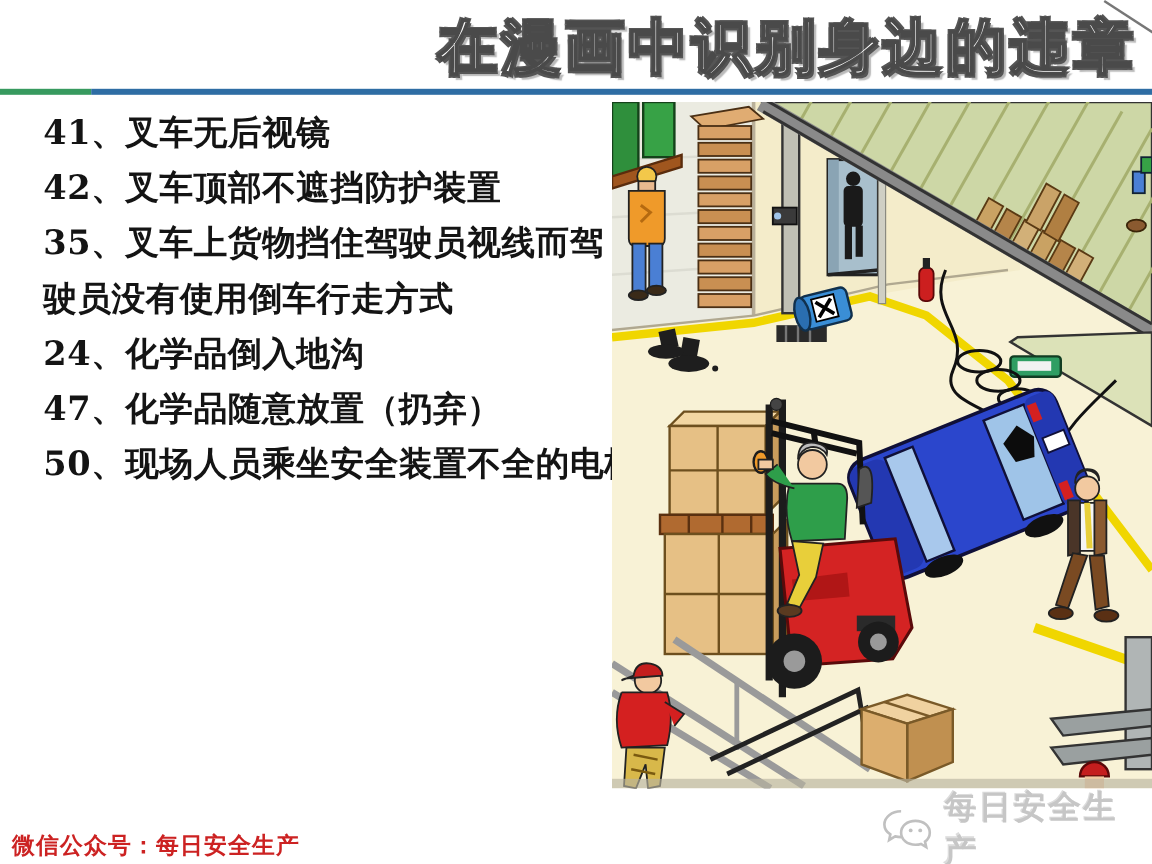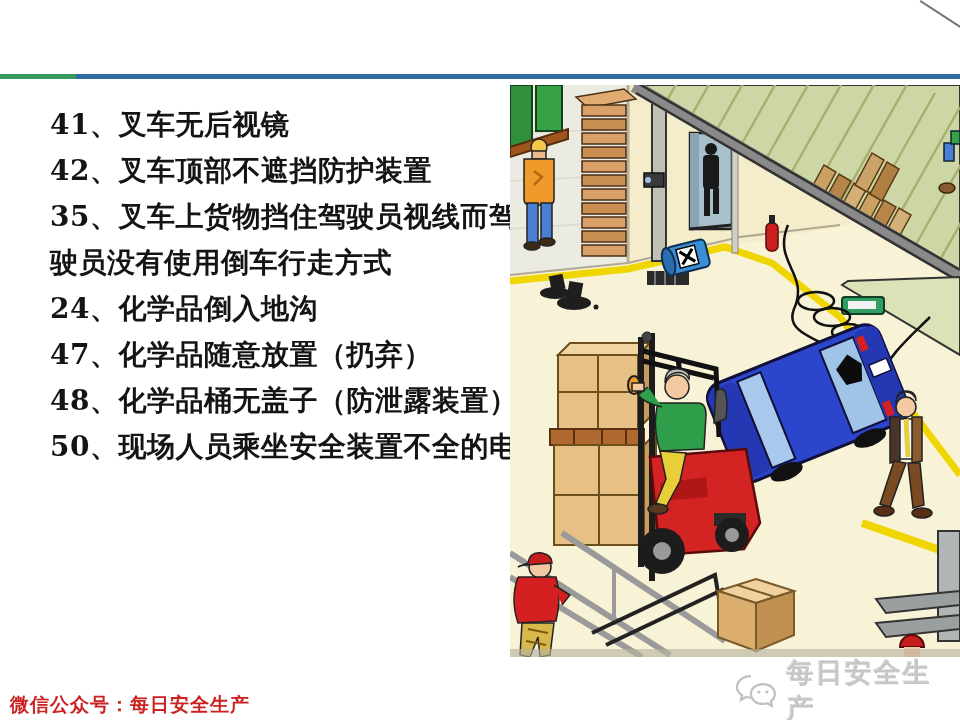--- a/index.html
+++ b/index.html
@@ -15,21 +15,21 @@
                      4px 4px 1px #b9b9b9;}
   .corner-line{position:absolute;top:14px;right:-8px;width:52px;height:0;
                border-top:2px solid #777;transform:rotate(33deg);}
 
   
   .divider{position:absolute;top:74px;left:0;width:960px;height:5px;display:flex;}
   .divider .seg-green{width:76px;height:5px;}
   .divider .seg-blue{flex:1;height:5px;}
 
   
-  .violations{position:absolute;left:36px;top:88px;width:482px;margin:14px;padding:0;
+  .violations{position:absolute;left:36px;top:88px;width:482px;margin:0;padding:0;
               list-style:none;}
   .violations li{font-family:"DejaVu Serif","Liberation Serif",serif;
                  font-weight:bold;font-size:28px;line-height:46px;color:#141414;
                  letter-spacing:.5px;}
   .violations li:last-child{white-space:nowrap;}
 
   
   .illustration{position:absolute;left:510px;top:85px;width:450px;height:572px;}
 
   
@@ -39,34 +39,34 @@
              gap:7px;color:#c6c6c6;}
   .watermark .wm-text{font-size:27px;font-weight:bold;letter-spacing:2px;
                       font-family:"DejaVu Sans","Liberation Sans",sans-serif;
                       text-shadow:1px 1px 0 #fff,-1px -1px 0 #dcdcdc;}
 </style>
 </head>
 <body>
 
 <div class="slide">
 
+  <div class="title">在漫画中识别身边的违章</div>
   <div class="corner-line"></div>
 
   <div class="divider">
     <span class="seg-green" style="background:#379a5f"></span>
     <span class="seg-blue" style="background:#2e6da4"></span>
   </div>
 
   <ul class="violations">
       <li>41、叉车无后视镜</li>
       <li>42、叉车顶部不遮挡防护装置</li>
       <li>35、叉车上货物挡住驾驶员视线而驾驶员没有使用倒车行走方式</li>
       <li>24、化学品倒入地沟</li>
       <li>47、化学品随意放置（扔弃）</li>
-      <li>48、化学品桶无盖子（防泄露装置）</li>
       <li>50、现场人员乘坐安全装置不全的电梯</li>
     </ul>
 
   <svg class="illustration" viewBox="0 0 450 572" role="img" aria-label="卡通仓库违章场景：叉车载超高货物挡住驾驶员视线、蓝色轿车后窗破损、托盘高堆、化学品桶倒放、灭火器、行走的工人、屋顶施工">
 
     <rect x="0" y="0" width="450" height="572" fill="#f8f2d6"></rect>
 
     <g>
       <polygon points="0,0 118,0 118,178 0,190" fill="#ebebe1"></polygon>
       <line x1="0" y1="48" x2="118" y2="44" stroke="#dcdcd2" stroke-width="2"></line>

